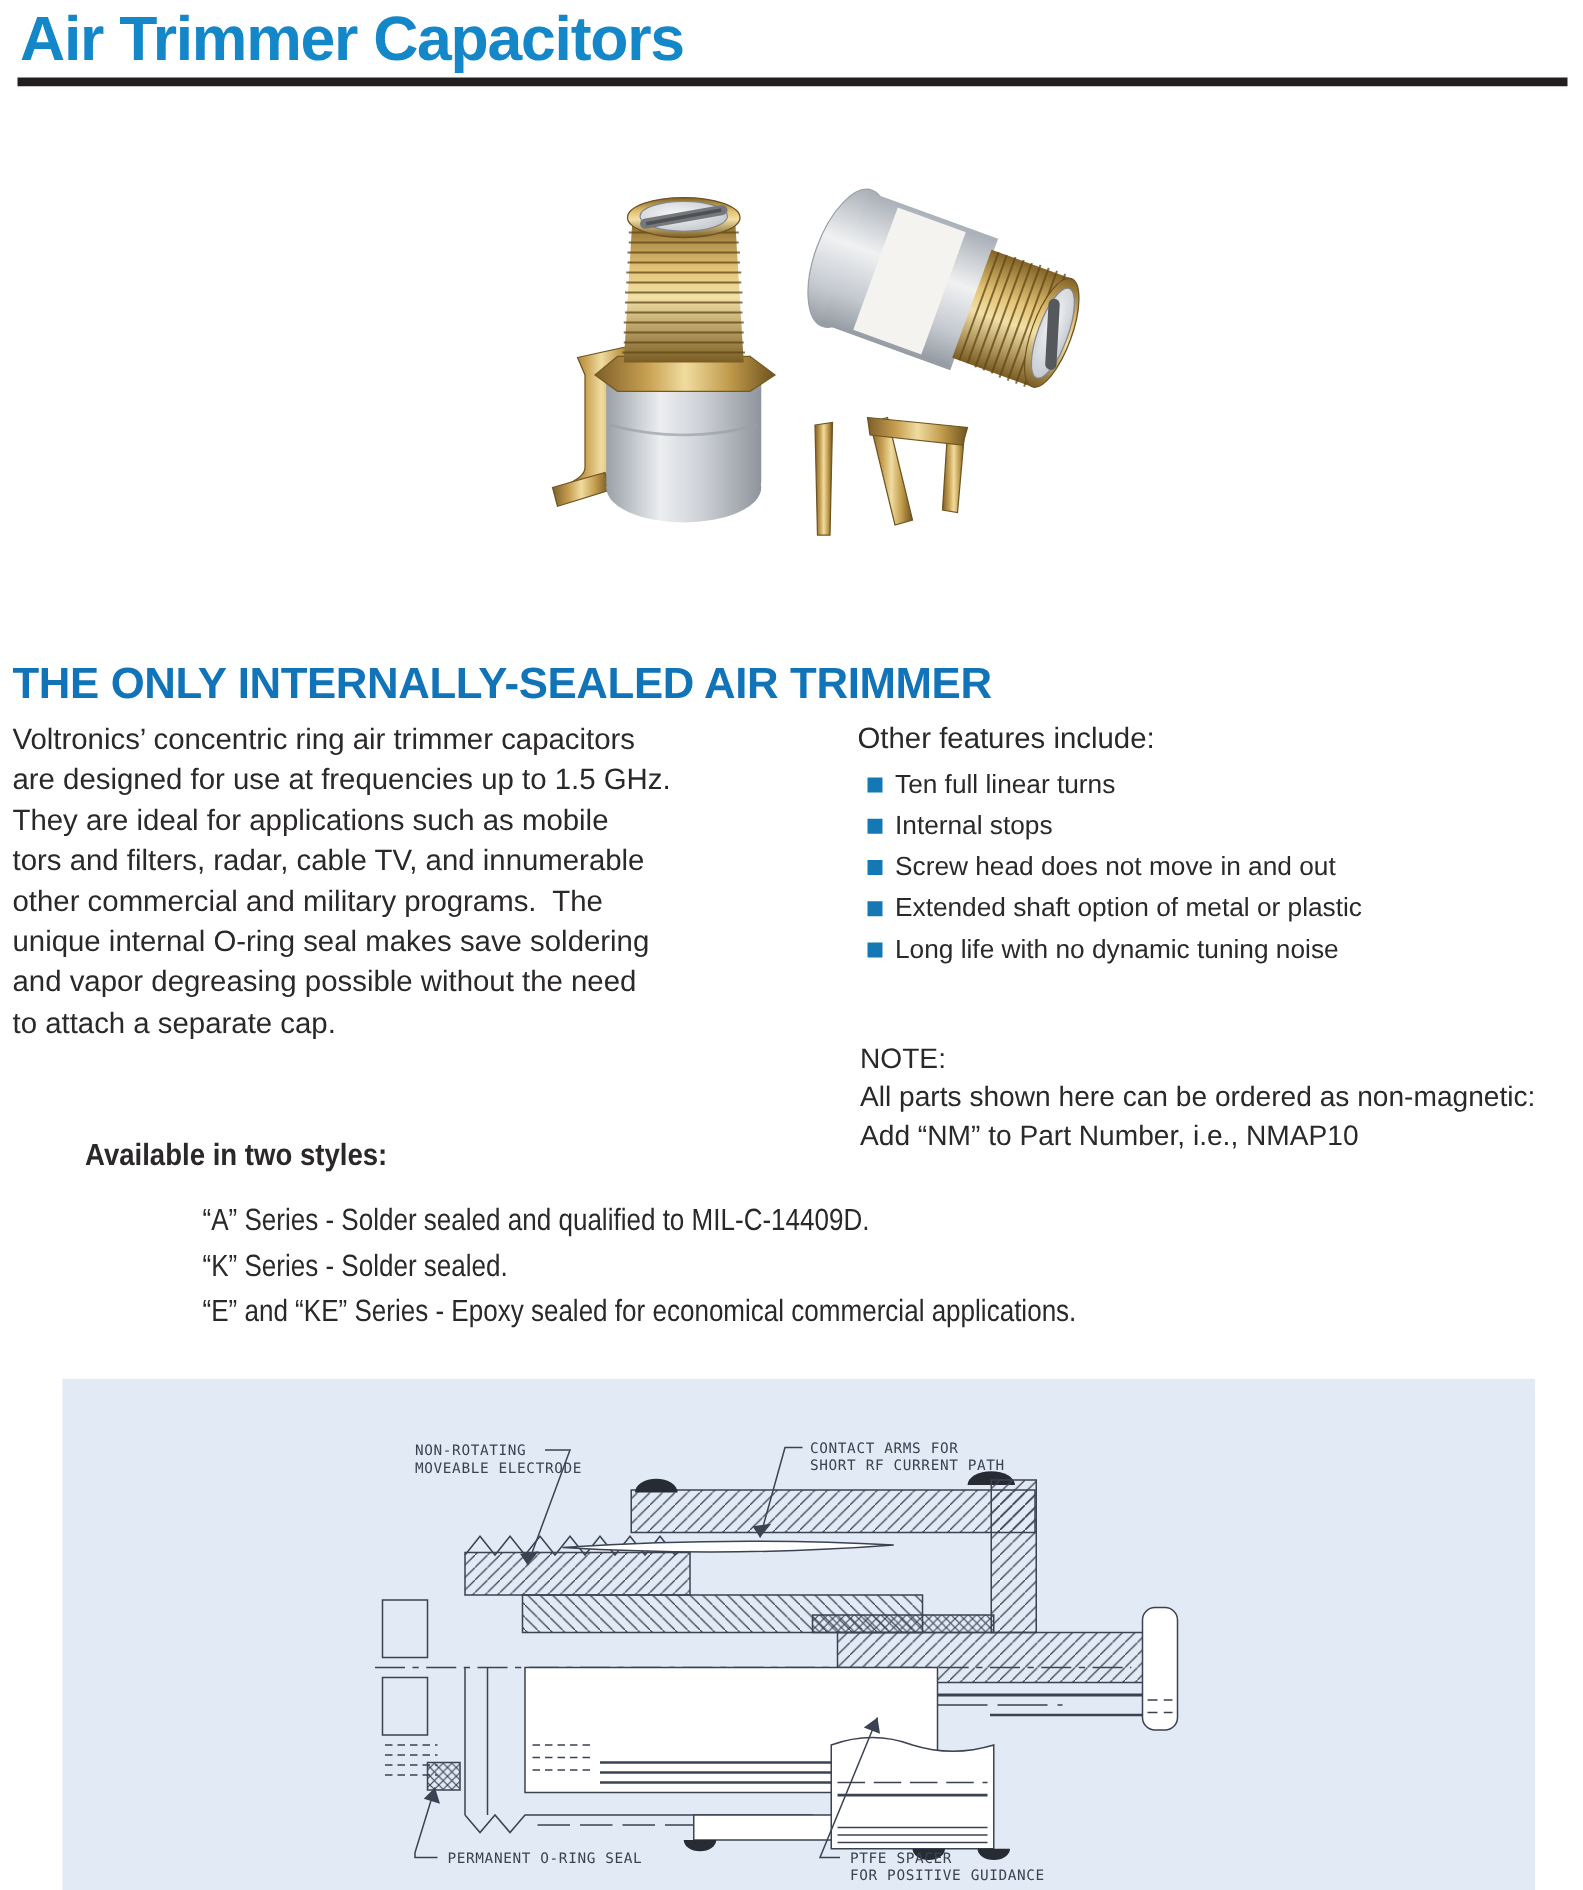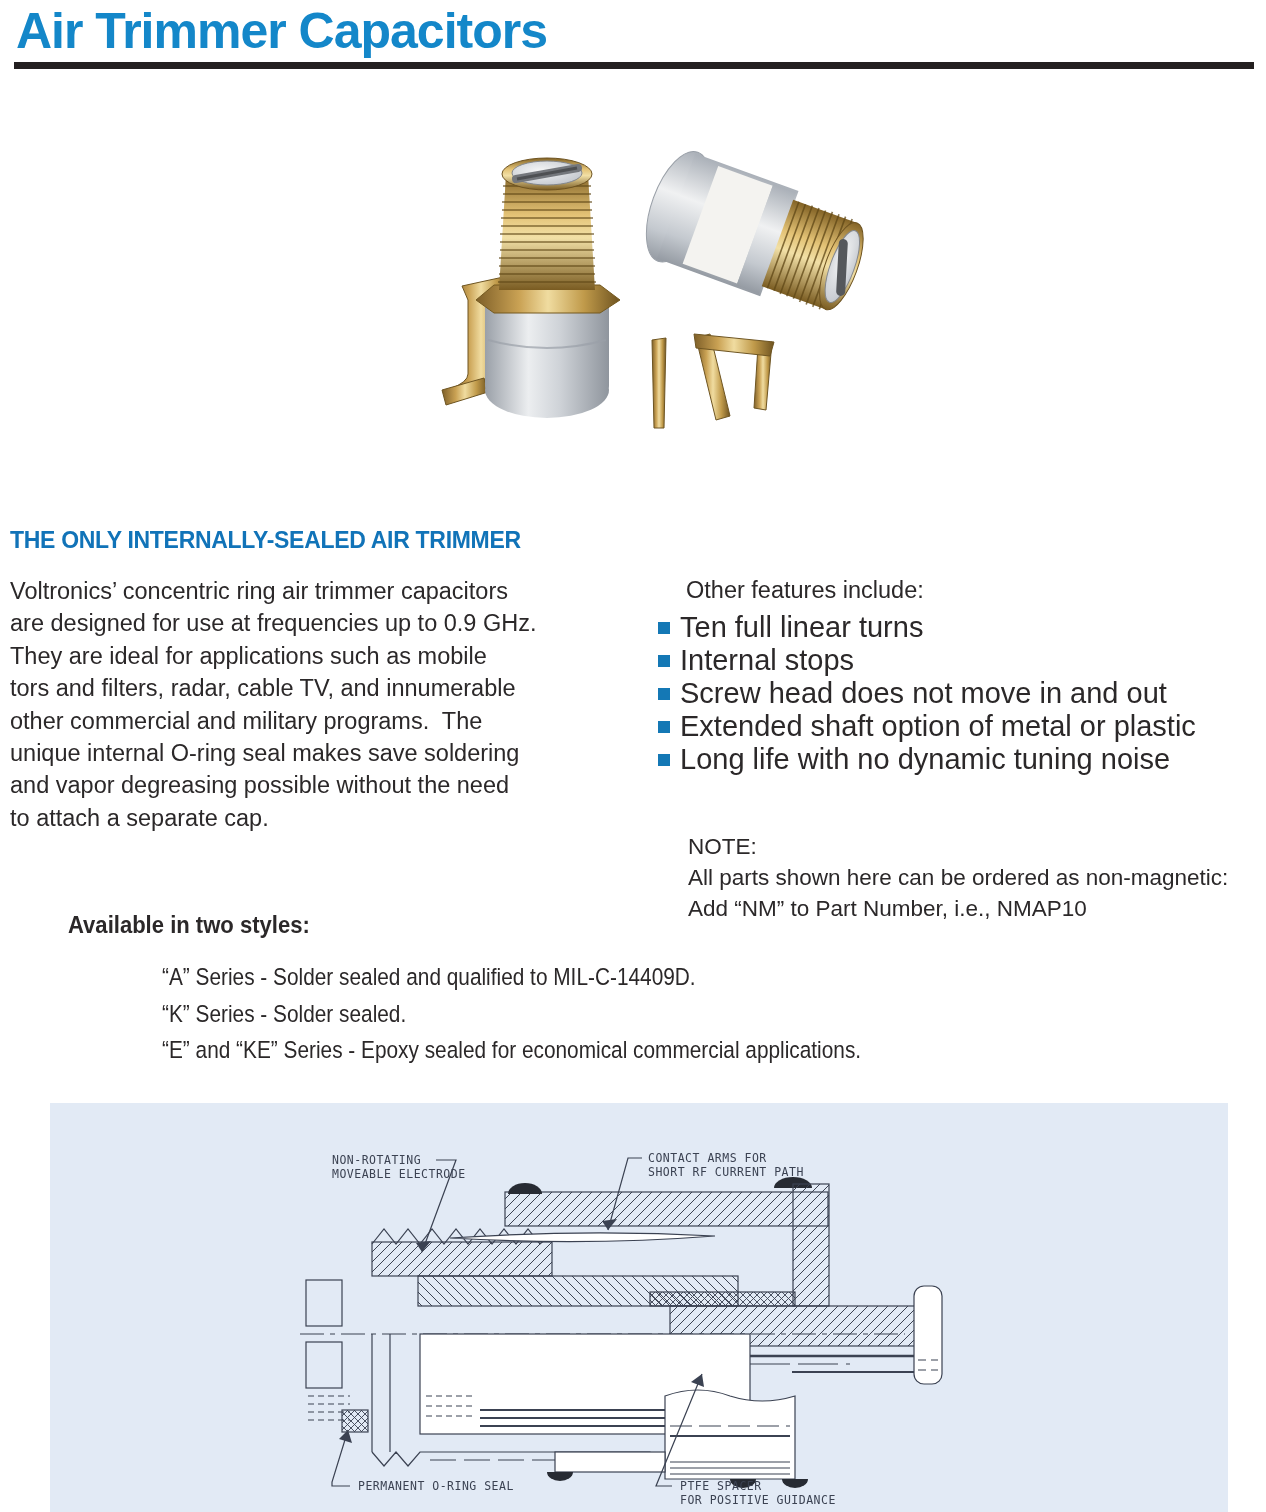--- a/index.html
+++ b/index.html
@@ -18,27 +18,27 @@
     font-family:"Liberation Sans","DejaVu Sans",sans-serif;color:var(--text);
     overflow:hidden;
   }
   .title{
     position:absolute;left:16px;top:2px;font-size:50px;font-weight:bold;
     color:var(--title-blue);letter-spacing:-1px;white-space:nowrap;
   }
   .title-rule{position:absolute;left:14px;top:62px;width:1240px;height:7px;background:var(--rule);}
   .photo{position:absolute;left:428px;top:128px;width:440px;height:305px;}
   .section-heading{
-    position:absolute;left:10px;top:527px;font-size:23px;font-weight:bold;
+    position:absolute;left:10px;top:527px;font-size:35px;font-weight:bold;
     color:var(--heading-blue);white-space:nowrap;letter-spacing:-.3px;
   }
   .col-left{position:absolute;left:10px;top:575px;width:620px;font-size:23.5px;line-height:32.4px;}
   .col-left div{white-space:pre;}
   .features-heading{position:absolute;left:686px;top:577px;font-size:23.5px;white-space:nowrap;}
-  .features{position:absolute;left:658px;top:611px;list-style:none;font-size:29px;}
+  .features{position:absolute;left:694px;top:611px;list-style:none;font-size:21px;}
   .features li{height:33px;display:flex;align-items:center;white-space:nowrap;}
   .features .sq{width:12px;height:12px;background:var(--bullet-blue);margin-right:10px;flex:0 0 auto;}
   .note{position:absolute;left:688px;top:831px;font-size:22.5px;line-height:31px;}
   .note div{white-space:pre;}
   .available{
     position:absolute;left:68px;top:911px;font-size:24.5px;font-weight:bold;
     transform:scaleX(.9);transform-origin:0 0;white-space:nowrap;
   }
   .series{position:absolute;left:162px;top:959px;font-size:24.5px;line-height:36.5px;}
   .series div{white-space:pre;transform:scaleX(.85);transform-origin:0 0;}
@@ -155,21 +155,21 @@
           <line x1="170" y1="-22" x2="184" y2="24" stroke="#55585c" stroke-width="9" stroke-linecap="round"></line>
         </g>
       </g>
     </svg>
   </div>
 
   <div class="section-heading">THE ONLY INTERNALLY-SEALED AIR TRIMMER</div>
 
   <div class="col-left">
     <div>Voltronics’ concentric ring air trimmer capacitors</div>
-    <div>are designed for use at frequencies up to 0.9 GHz.</div>
+    <div>are designed for use at frequencies up to 1.5 GHz.</div>
     <div>They are ideal for applications such as mobile</div>
     <div>tors and filters, radar, cable TV, and innumerable</div>
     <div>other commercial and military programs.  The</div>
     <div>unique internal O-ring seal makes save soldering</div>
     <div>and vapor degreasing possible without the need</div>
     <div>to attach a separate cap.</div>
   </div>
 
   <div class="features-heading">Other features include:</div>
   <ul class="features">

